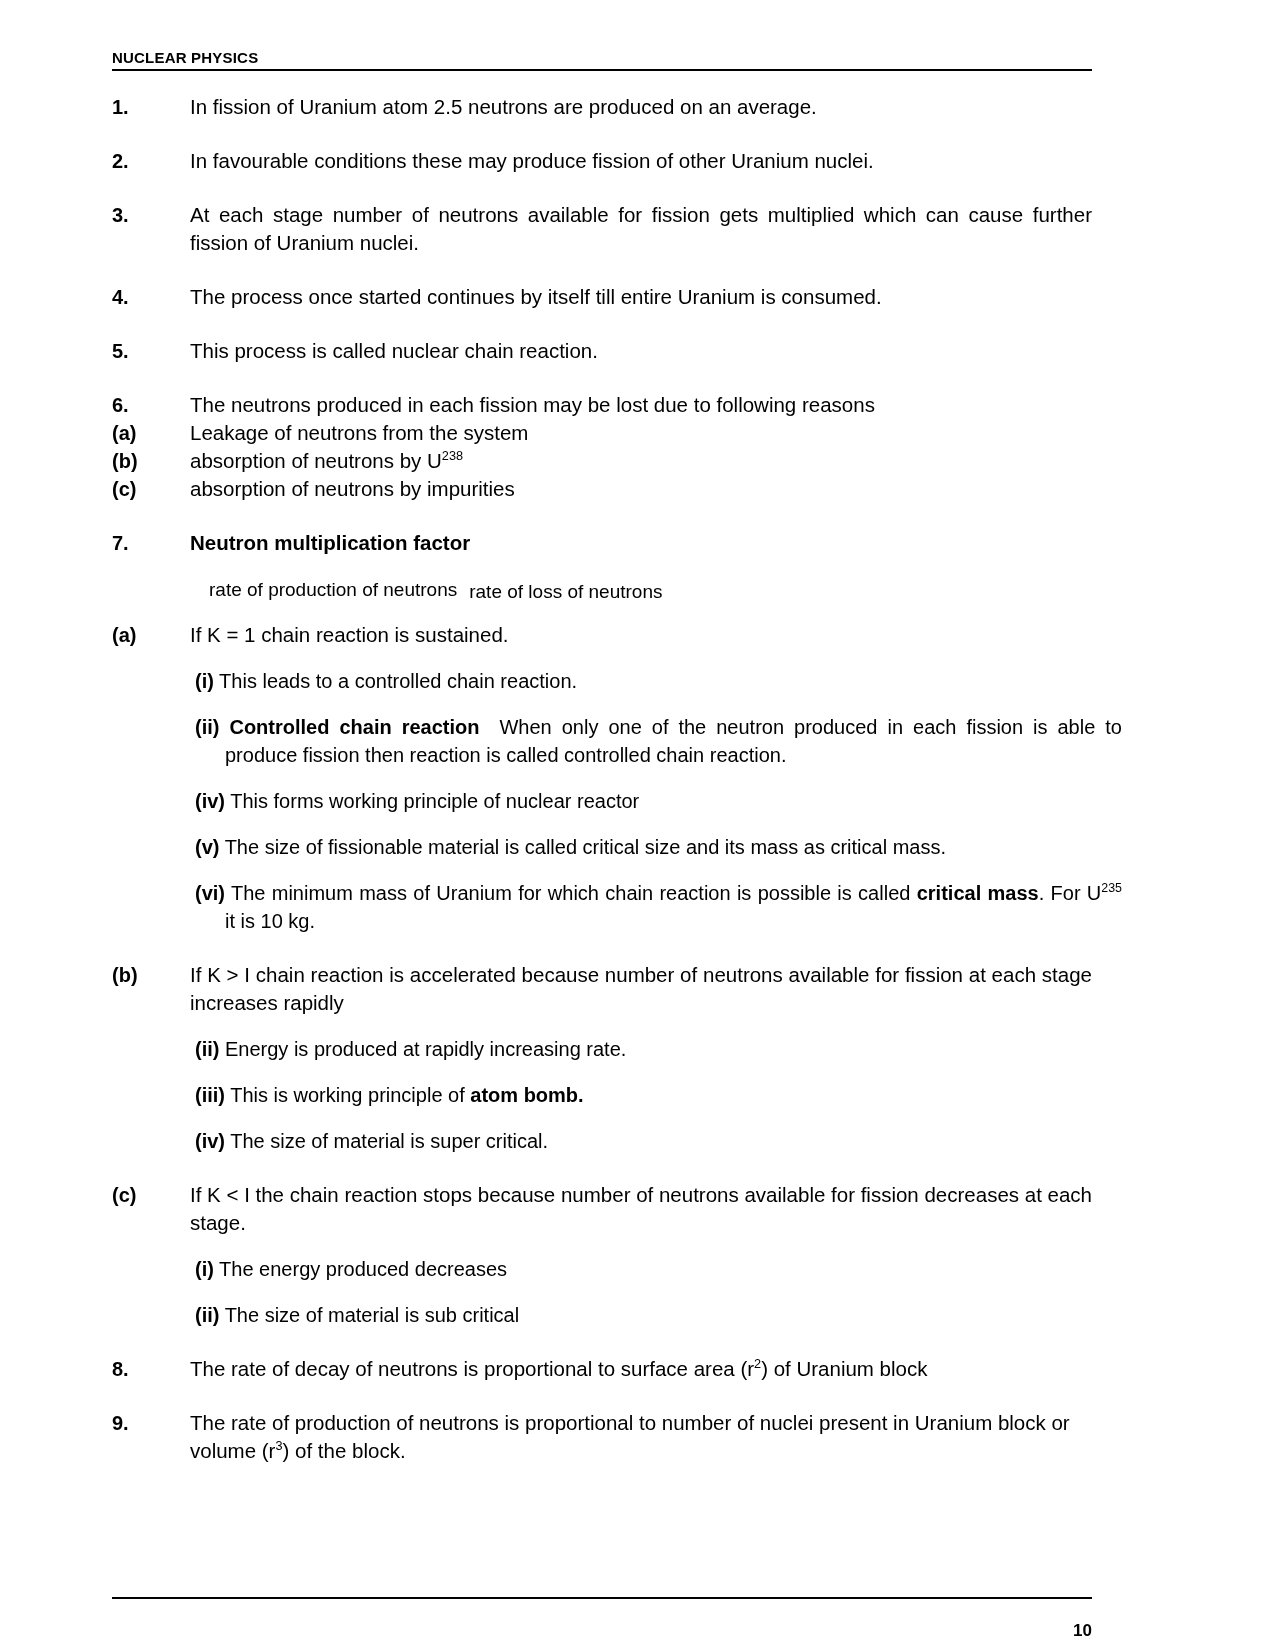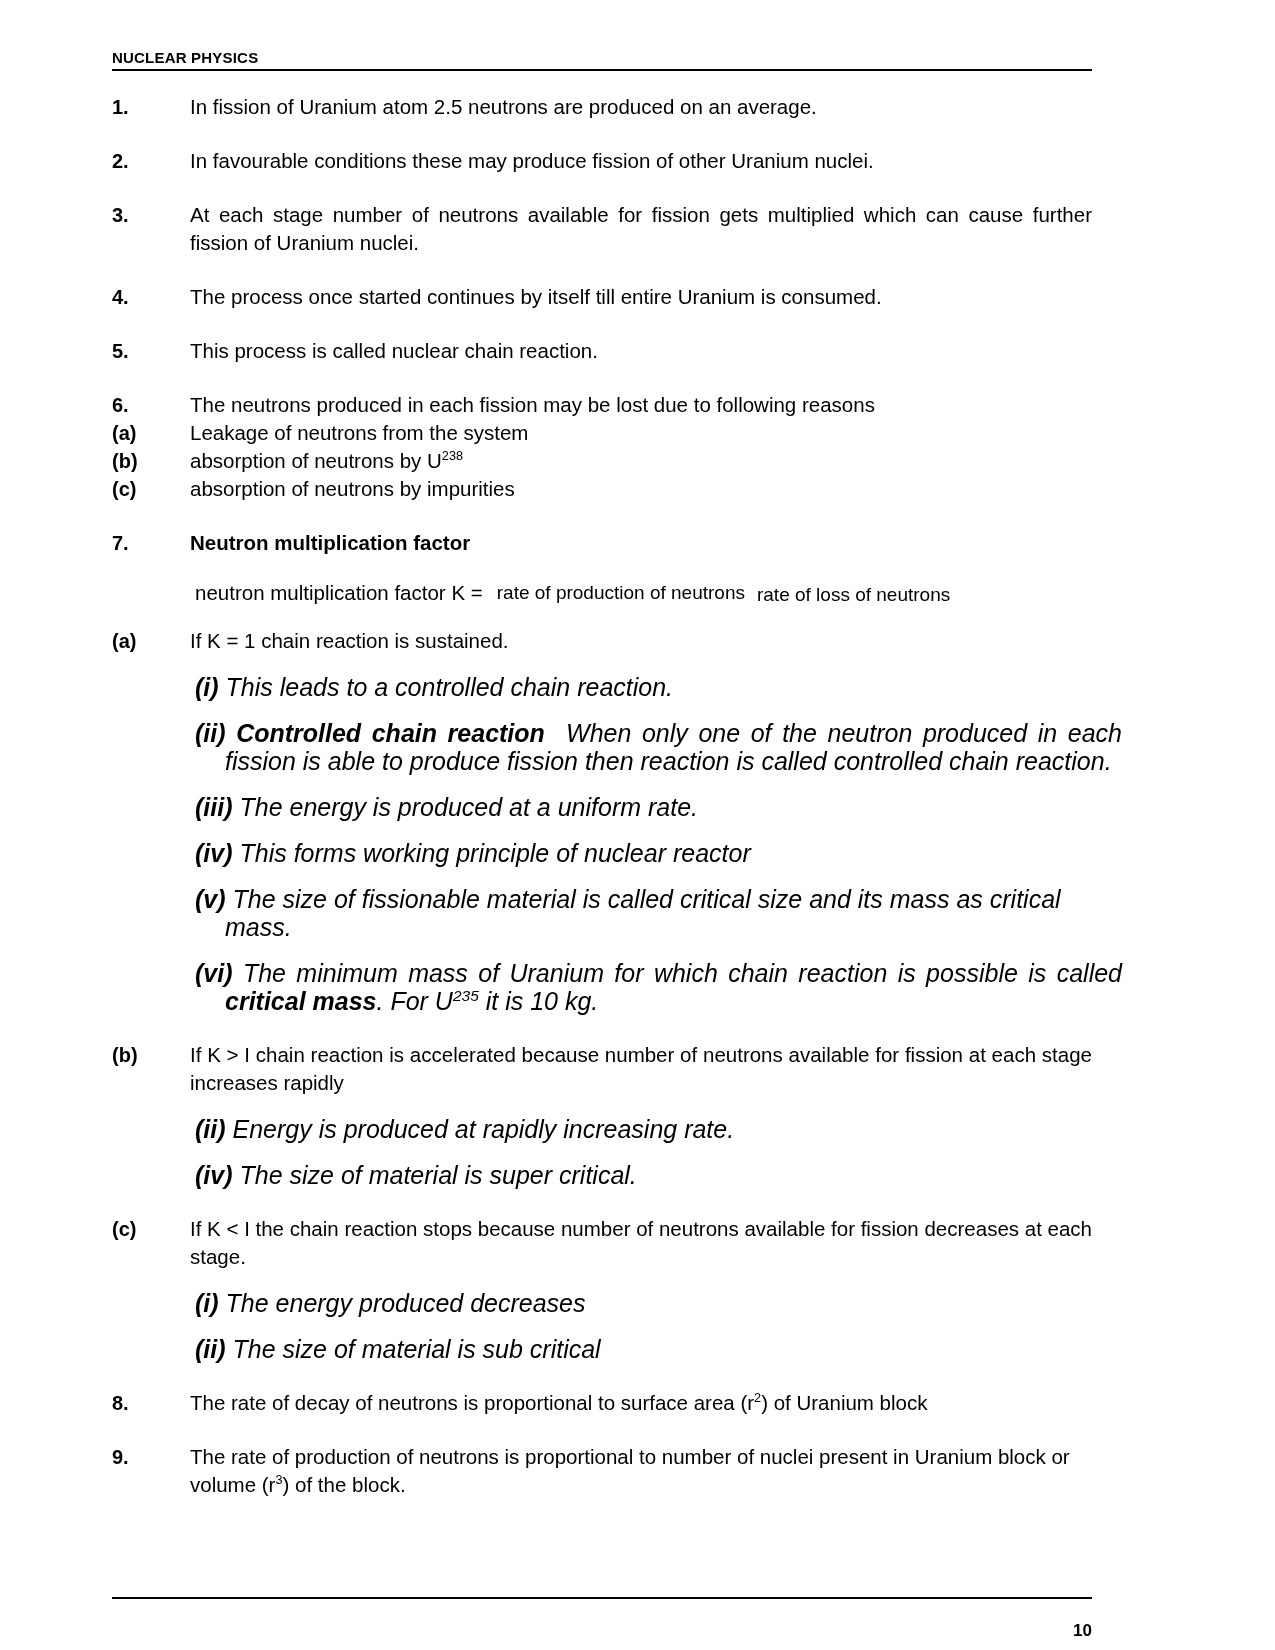--- a/index.html
+++ b/index.html
@@ -71,29 +71,28 @@
   }
   .body {
     flex: 1 1 auto;
     text-align: justify;
     text-justify: inter-word;
   }
   .body.nojustify { text-align: left; }
 
   
   .sub {
-    font-size: 25px;
+    font-size: 20px;
     line-height: 28px;
     margin-top: 18px;
     margin-left: 83px;
     padding-left: 30px;
     text-indent: -30px;
     width: 897px;
     text-align: left;
-    font-style: italic;
   }
   .sub.justify {
     text-align: justify;
     text-justify: inter-word;
   }
   .sub .rn {
     font-weight: bold;
   }
 
   b, .b { font-weight: bold; }
@@ -212,53 +211,52 @@
       <div class="marker">(c)</div>
       <div class="body nojustify">absorption of neutrons by impurities</div>
     </div>
 
     <div class="item">
       <div class="marker">7.</div>
       <div class="body nojustify b">Neutron multiplication factor</div>
     </div>
 
     <div class="formula-row">
-      <span class="formula-lead">neutron multiplication factor K =</span>
       <span class="frac">
         <span class="num">rate of production of neutrons</span>
         <span class="bar"></span>
         <span class="den">rate of loss of neutrons</span>
       </span>
     </div>
 
     <div class="item gap-small">
       <div class="marker">(a)</div>
       <div class="body nojustify">If K = 1 chain reaction is sustained.</div>
     </div>
 
     <div class="sub"><span class="rn">(i)</span> <span>This leads to a controlled chain reaction.</span></div>
 
     <div class="sub justify"><span class="rn">(ii)</span> <span class="b">Controlled  chain reaction</span>&nbsp; <span>When only one of the neutron produced in each fission is able to produce fission then reaction is called controlled chain reaction.</span></div>
 
-    <div class="sub"><span class="rn">(iii)</span> <span>The energy is produced at a uniform rate.</span></div>
 
     <div class="sub"><span class="rn">(iv)</span> <span>This forms working principle of nuclear reactor</span></div>
 
     <div class="sub"><span class="rn">(v)</span> <span>The size of fissionable material is called critical size and its mass as critical mass.</span></div>
 
     <div class="sub justify"><span class="rn">(vi)</span> <span>The minimum mass of Uranium for which chain reaction is possible is called </span><span class="b">critical mass</span><span>. For U</span><sup>235</sup><span> it is 10 kg.</span></div>
 
     <div class="item">
       <div class="marker">(b)</div>
       <div class="body">If K &gt; I chain reaction is accelerated because number of neutrons available for fission at each stage increases rapidly</div>
     </div>
 
 
     <div class="sub"><span class="rn">(ii)</span> <span>Energy is produced at rapidly increasing rate.</span></div>
 
+    <div class="sub"><span class="rn">(iii)</span> <span>This is working principle of </span><span class="b">atom bomb.</span></div>
 
     <div class="sub"><span class="rn">(iv)</span> <span>The size of material is super critical.</span></div>
 
     <div class="item">
       <div class="marker">(c)</div>
       <div class="body">If K &lt; I the chain reaction stops because number of neutrons available for fission decreases at each stage.</div>
     </div>
 
     <div class="sub"><span class="rn">(i)</span> <span>The energy produced decreases</span></div>
 

